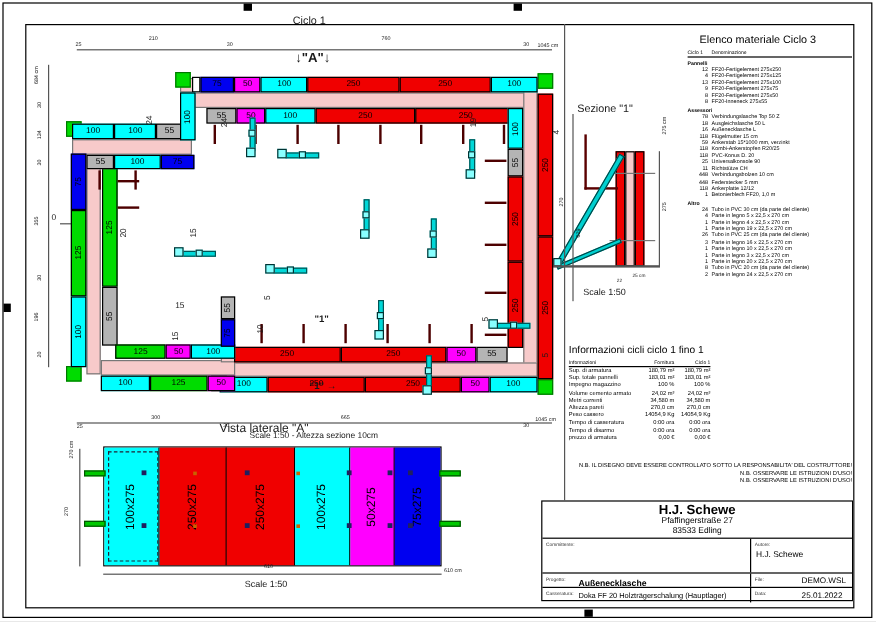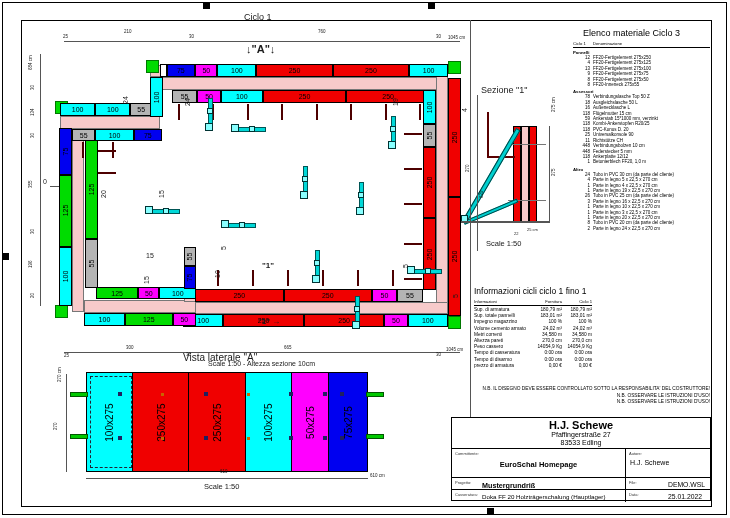--- a/index.html
+++ b/index.html
@@ -314,31 +314,30 @@
 
   <div id="tblock">
     <div class="tb-r1">
       <div class="tb-company">H.J. Schewe</div>
       <div class="tb-addr">Pfaffingerstraße 27</div>
       <div class="tb-addr">83533 Edling</div>
     </div>
     <div class="tb-mid">
       <div class="tb-left">
         <span class="tb-lab">Committente:</span>
-        <div class="tb-valc">EuroSchal Homepage</div>
       </div>
       <div class="tb-right">
         <span class="tb-lab">Autore:</span>
         <div class="tb-val">H.J. Schewe</div>
       </div>
     </div>
     <div class="tb-r34">
       <div class="tb-left">
         <span class="tb-lab">Progetto:</span>
-        <span class="tb-inl b">Mustergrundriß</span>
+        <span class="tb-inl b">Außenecklasche</span>
       </div>
       <div class="tb-right">
         <span class="tb-lab">File:</span>
         <span class="tb-inr">DEMO.WSL</span>
       </div>
     </div>
     <div class="tb-r34">
       <div class="tb-left">
         <span class="tb-lab">Casseratura:</span>
         <span class="tb-inl sm">Doka FF 20 Holzträgerschalung (Hauptlager)</span>

